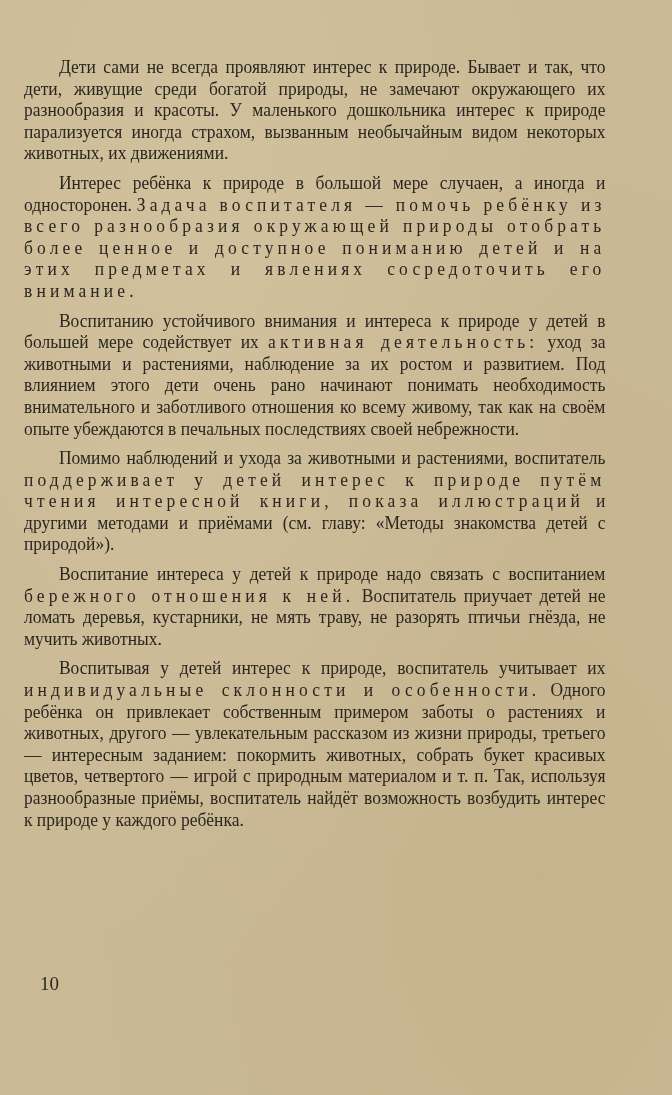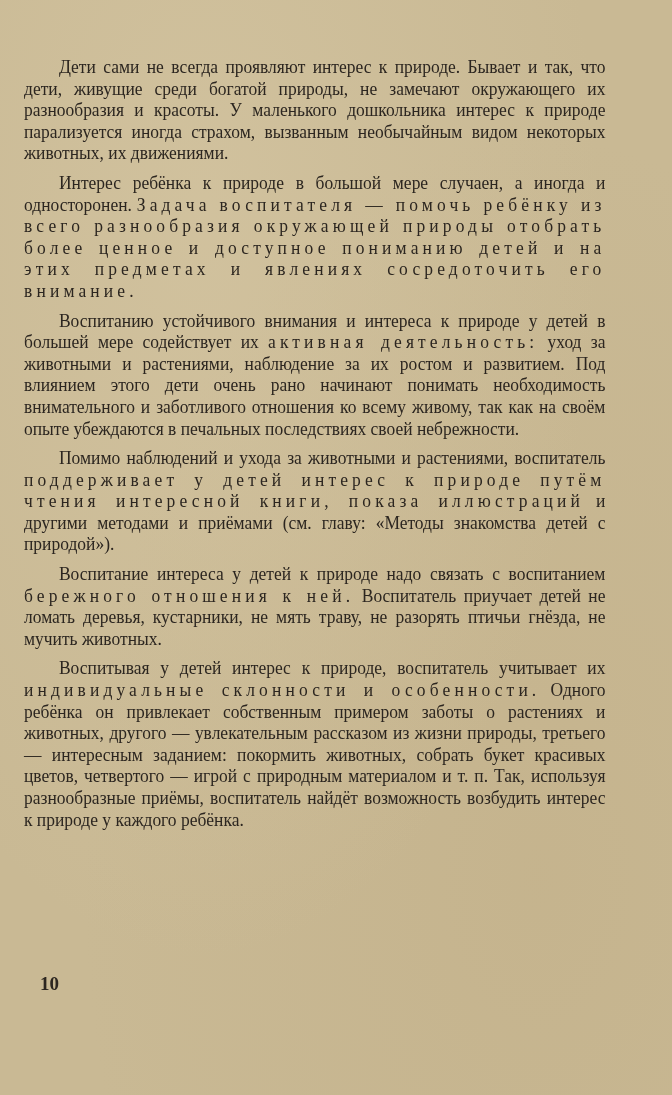--- a/index.html
+++ b/index.html
@@ -25,21 +25,21 @@
     margin: 0 0 8px 0;
     text-indent: 38px;
     text-align: justify;
     text-align-last: left;
     hyphens: manual;
   }
   .sp { letter-spacing: 4.5px; }
   .page-number {
     position: absolute; left: 40px; top: 973px;
     font-family: "Liberation Serif", serif;
-    font-size: 19px; color: #2c2620; font-weight: bold;
+    font-size: 19px; color: #2c2620; font-weight: normal;
   }
 </style>
 </head>
 <body>
 
 <div class="page">
   <div class="page-inner">
     <p class="para">
       <span>Дети сами не всегда проявляют интерес к природе. Бывает и так, что дети, живущие среди богатой природы, не замечают окружающего их разнообразия и красоты. У маленького дошкольника интерес к природе парализуется иногда страхом, вызванным необычайным видом некоторых животных, их движениями.</span>
     </p>

